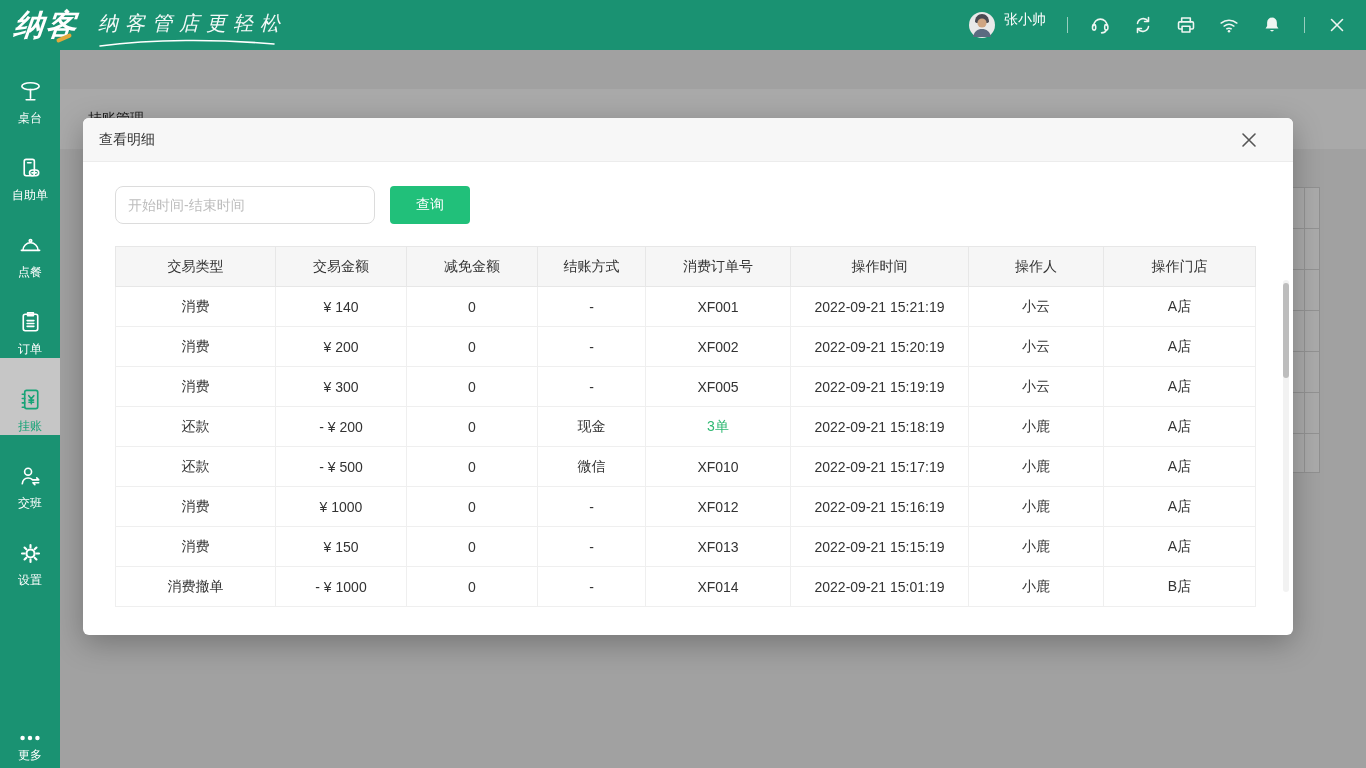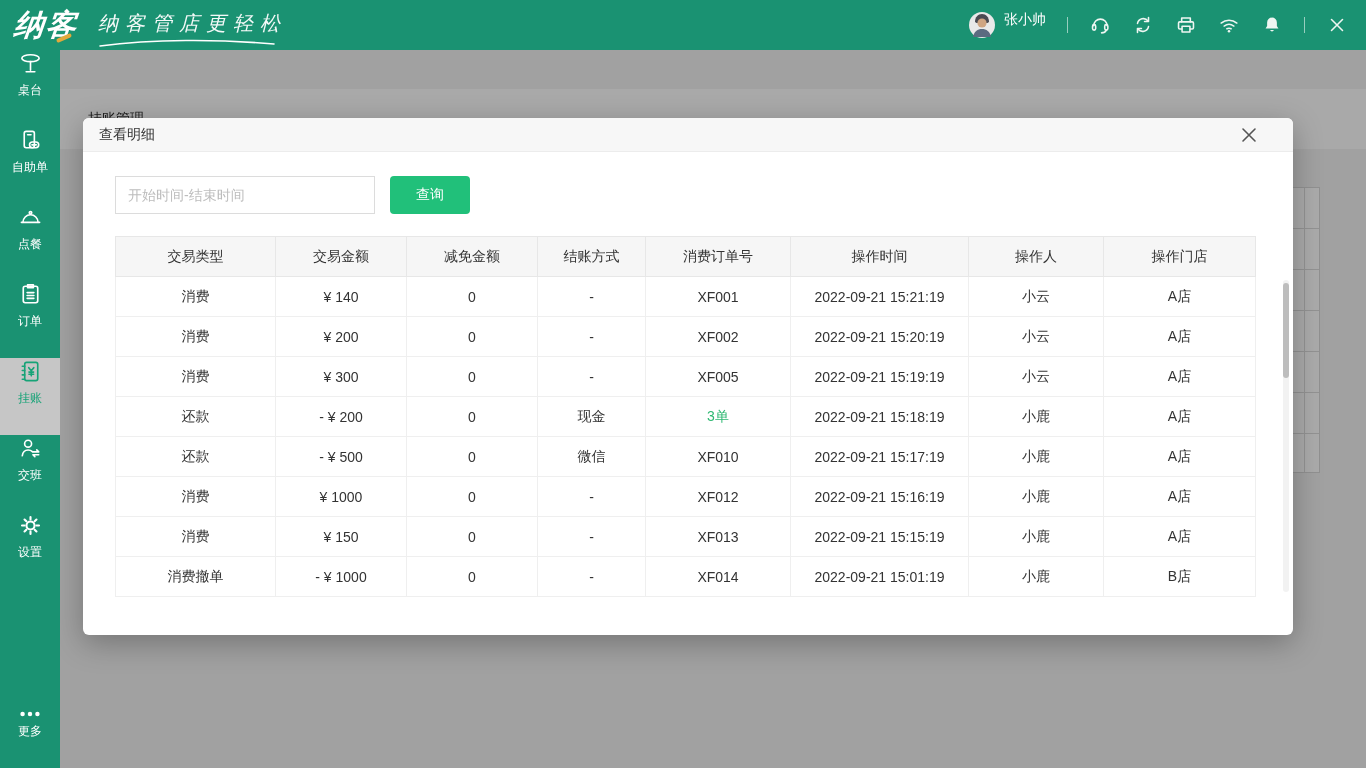--- a/index.html
+++ b/index.html
@@ -22,47 +22,47 @@
   .swoosh{margin-top:2px;}
   .topbar-right{display:flex;align-items:center;gap:21px;}
   .user{display:flex;gap:8px;color:#fff;font-size:14px;cursor:pointer;}
   .vdiv{width:1px;height:16px;background:rgba(255,255,255,.55);}
   .hicon{width:22px;height:22px;display:block;color:#eef6f2;cursor:pointer;}
   .hicon svg{width:100%;height:100%;stroke:currentColor;fill:none;stroke-width:2;stroke-linecap:round;stroke-linejoin:round;}
   .hicon.filled svg{fill:currentColor;stroke:none;}
 
   
   .sidebar{position:absolute;top:50px;left:0;width:60px;height:718px;background:var(--brand-green);z-index:20;}
-  .side-item{height:77px;display:flex;flex-direction:column;align-items:center;justify-content:flex-start;gap:5px;color:#fff;cursor:pointer;}
+  .side-item{height:77px;display:flex;flex-direction:column;align-items:center;justify-content:flex-end;gap:5px;color:#fff;cursor:pointer;}
   .side-item svg{width:27px;height:27px;stroke:currentColor;fill:none;stroke-width:1.7;stroke-linecap:round;stroke-linejoin:round;}
   .side-item .lbl{font-size:12px;}
   .side-item.selected{background:#c6c6c6;color:#17A377;}
   .side-more{position:absolute;bottom:4px;left:0;width:60px;height:56px;}
   .side-more .side-item{height:56px;gap:3px;}
 
   
   .content{position:absolute;left:60px;top:50px;width:1306px;height:718px;background:#f0f0f0;}
   .page-titlebar{position:absolute;left:0;top:0;width:1306px;height:60px;background:#fdfdfd;
     display:flex;align-items:center;padding-left:28px;font-size:14px;color:#333;margin-top:39px;}
   .bg-table{position:absolute;left:36px;top:137px;width:1224px;height:286px;background:#fff;border:1px solid #d8d8d8;
     background-image:repeating-linear-gradient(to bottom,transparent 0 40px,#dcdcdc 40px 41px);}
   .bg-table::before{content:"";position:absolute;top:0;right:14px;width:1px;height:100%;background:#dcdcdc;}
   .overlay{position:absolute;inset:0;background:rgba(0,0,0,.33);z-index:5;}
 
   
   .modal{position:absolute;left:23px;top:68px;width:1210px;height:517px;background:#fff;border-radius:6px;
     box-shadow:0 8px 30px rgba(0,0,0,.28);z-index:10;overflow:hidden;}
-  .modal-header{height:34px;background:#f7f7f7;border-bottom:1px solid #ececec;
+  .modal-header{height:44px;background:#f7f7f7;border-bottom:1px solid #ececec;
     display:flex;align-items:center;justify-content:space-between;padding:0 36px 0 16px;}
   .modal-title{font-size:14px;color:#333;}
   .modal-close{width:16px;height:16px;cursor:pointer;color:#555;}
   .modal-close svg{width:100%;height:100%;stroke:currentColor;stroke-width:1.6;stroke-linecap:round;}
   .modal-body{position:relative;padding:24px 0 0 32px;}
   .search-row{display:flex;gap:15px;}
-  .date-input{width:260px;height:38px;border:1px solid #dcdcdc;border-radius:0;padding:0 12px;font-size:14px;color:#333;
+  .date-input{width:260px;height:38px;border:1px solid #dcdcdc;border-radius:8px;padding:0 12px;font-size:14px;color:#333;
     font-family:"Liberation Sans",sans-serif;outline:none;}
   .date-input::placeholder{color:#bdbdbd;}
   .btn-query{width:80px;height:38px;background:var(--accent-green);color:#fff;border:none;border-radius:4px;font-size:14px;
     font-family:"Liberation Sans",sans-serif;cursor:pointer;}
   .tbl{margin-top:22px;border-collapse:collapse;table-layout:fixed;width:1140px;}
   .tbl th{height:40px;background:#f6f6f6;font-weight:normal;font-size:14px;color:#333;border:1px solid #e7e7e7;text-align:center;}
   .tbl td{height:40px;text-align:center;font-size:14px;color:#333;border:1px solid #efefef;background:#fff;}
   .tbl td.link{color:var(--link-green);cursor:pointer;}
   .scrollbar{position:absolute;right:4px;top:162px;width:6px;height:312px;background:#f2f2f2;border-radius:3px;}
   .scroll-thumb{position:absolute;top:3px;left:0;width:6px;height:95px;background:#bdbdbd;border-radius:3px;cursor:pointer;}

